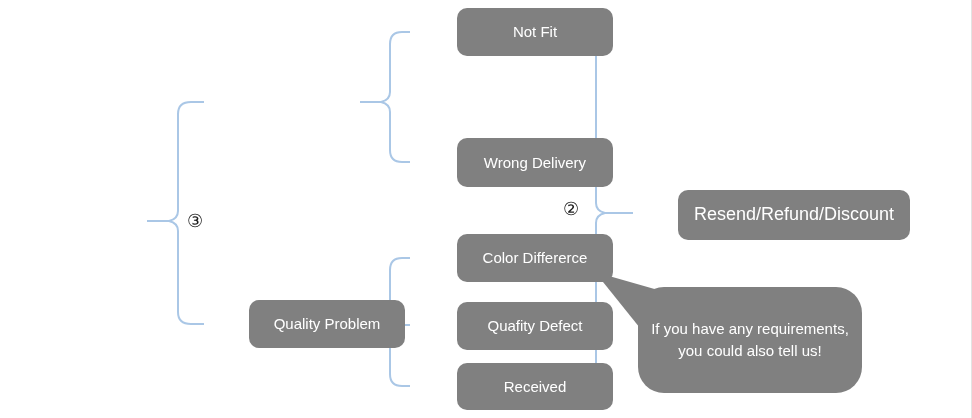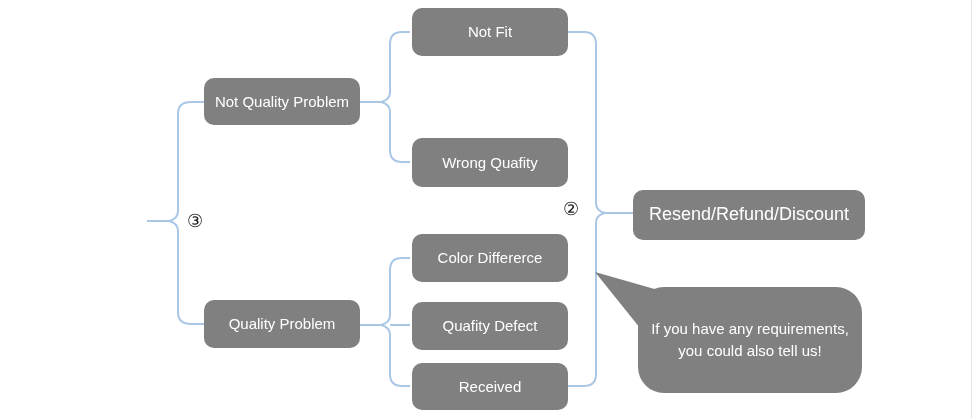--- a/index.html
+++ b/index.html
@@ -5,21 +5,21 @@
   html,body{margin:0;padding:0;}
   body{
     width:972px;height:418px;position:relative;background:#ffffff;
     font-family:"Liberation Sans",sans-serif;overflow:hidden;
   }
   .canvas{position:absolute;top:0;left:0;width:972px;height:418px;border-right:1px solid #e3e3e3;box-sizing:border-box;}
   svg.wires{position:absolute;top:0;left:0;z-index:1;}
   .node{
     position:absolute;z-index:2;display:flex;align-items:center;justify-content:center;
     text-align:center;color:#ffffff;background:#808080;border-radius:10px;
-    font-size:15px;line-height:1.3;padding:12px 8px;box-sizing:border-box;
+    font-size:15px;line-height:1.3;padding:12px 8px;box-sizing:border-box;margin-left:45px;
   }
   .root{background:#c25715;border-radius:9px;font-size:16px;}
   .n-received{left:8px;top:197px;width:139px;height:48px;}
   .n-notq{left:204px;top:78px;width:156px;height:47px;}
   .n-quality{left:204px;top:300px;width:156px;height:48px;}
   .n-notfit{left:412px;top:8px;width:156px;height:48px;}
   .n-wrong{left:412px;top:138px;width:156px;height:49px;}
   .n-colordiff{left:412px;top:234px;width:156px;height:48px;}
   .n-qdefect{left:412px;top:302px;width:156px;height:48px;}
   .n-darnage{left:412px;top:363px;width:156px;height:47px;}
@@ -53,27 +53,26 @@
 
     <path d="M568 32 L584 32 Q596 32 596 44 L596 203 Q596 211 605 213 Q596 215 596 223 L596 374 Q596 386 584 386 L568 386" fill="none" stroke="#aac7e6" stroke-width="2"></path>
     <path d="M605 213 L633 213" fill="none" stroke="#aac7e6" stroke-width="2"></path>
 
     <polygon points="595,272 672,294 648,338" fill="#808080"></polygon>
   </svg>
 
 
   <span class="marker m-three">③</span>
 
-  <div class="node n-notq">Not Quality Problem</div>
 
   <div class="node n-quality">Quality Problem</div>
 
   <div class="node n-notfit">Not Fit</div>
 
-  <div class="node n-wrong">Wrong Quafity</div>
+  <div class="node n-wrong">Wrong Delivery</div>
 
   <div class="node n-colordiff">Color Differerce</div>
 
   <div class="node n-qdefect">Quafity Defect</div>
 
   <div class="node n-darnage">Received</div>
 
   <span class="marker m-two">②</span>
 
   <div class="node n-resend">Resend/Refund/Discount</div>

